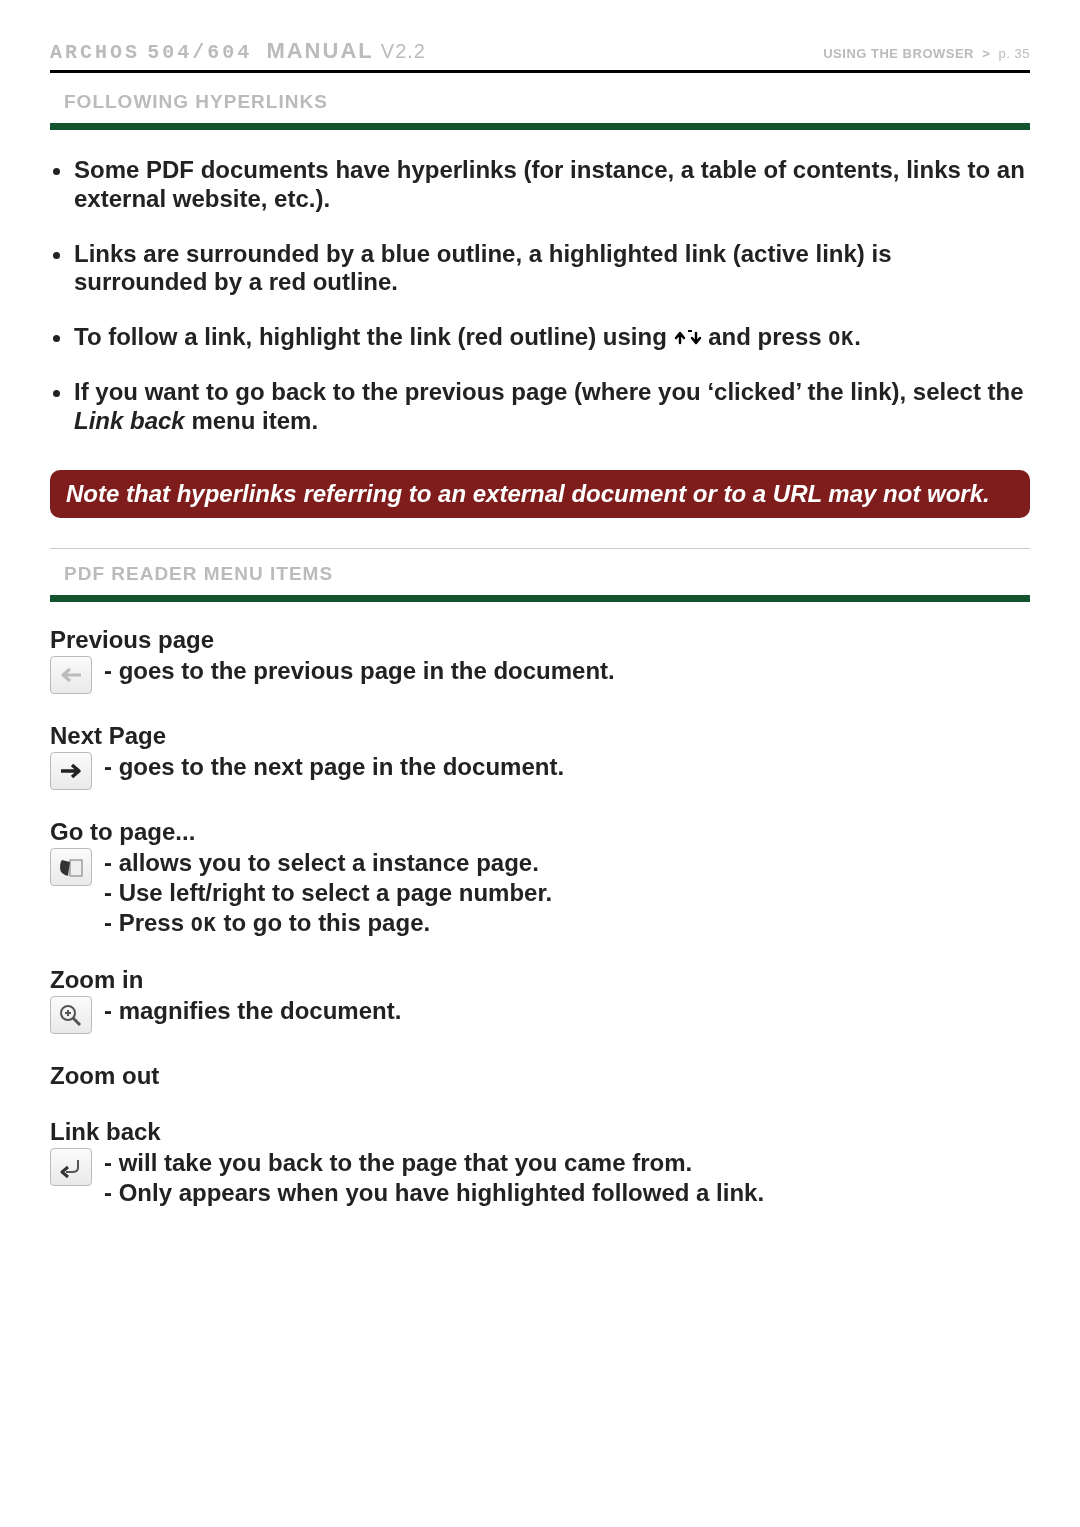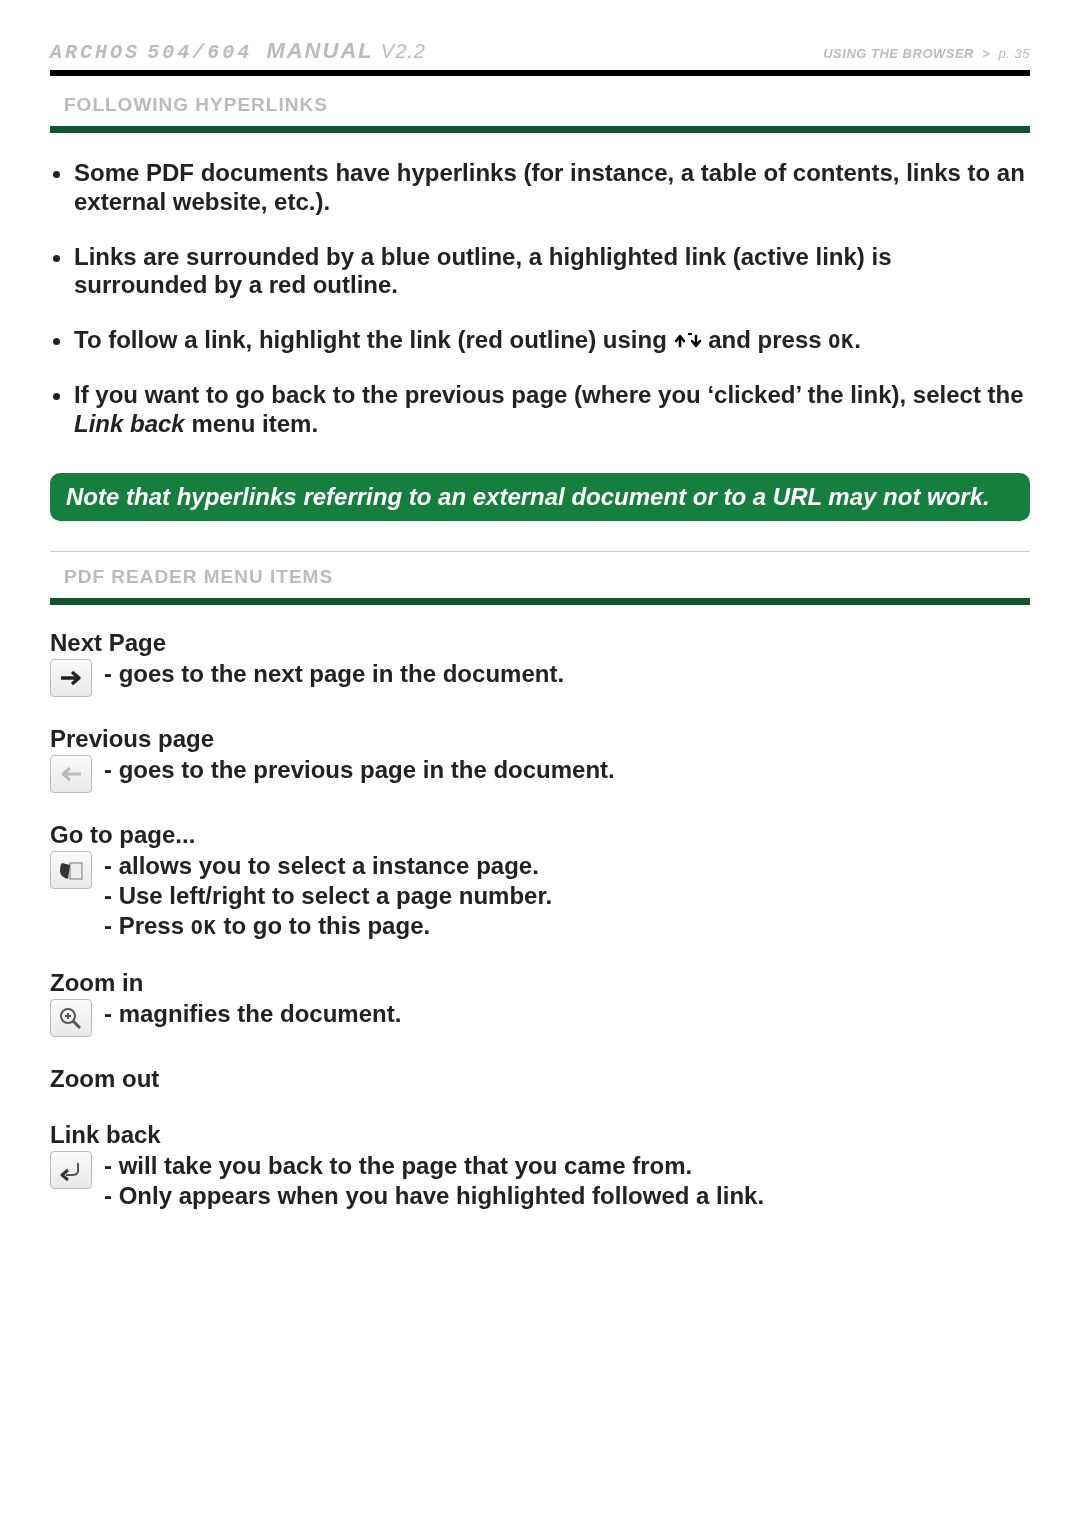--- a/index.html
+++ b/index.html
@@ -9,22 +9,21 @@
     background: #fff;
     font-family: "Arial Narrow", Arial, sans-serif;
     color: #222;
     padding: 38px 50px;
   }
   .header {
     display: flex;
     justify-content: space-between;
     align-items: baseline;
     padding-bottom: 6px;
-    border-bottom: 6px solid #000000;
-    font-style: italic;
+    border-bottom: 3px solid #000000;
   }
   .header-left { color: #bbb; font-size: 22px; letter-spacing: 1px; }
   .header-left .brand { font-family: "Courier New", monospace; font-weight: bold; letter-spacing: 3px; font-size: 20px; }
   .header-left .manual { font-weight: bold; letter-spacing: 2px; }
   .header-left .ver { font-weight: normal; font-size: 20px; }
   .header-right { color: #bbb; font-size: 13px; font-weight: bold; letter-spacing: 0.5px; }
   .header-right .gt { color: #bbb; }
   .header-right .page { font-weight: normal; }
   .section-title {
     color: #bbb;
@@ -41,21 +40,21 @@
     font-size: 24px;
     font-weight: bold;
     line-height: 1.2;
     margin-bottom: 26px;
     font-stretch: condensed;
   }
   .inline-arrows svg { vertical-align: -2px; }
   .link-back-em { font-style: italic; }
   .ok-glyph { font-family: monospace; font-size: 20px; letter-spacing: 1px; font-weight: bold; }
   .note-box {
-    background: #15803d;
+    background: #7f1d1d;
     color: #fff;
     font-style: italic;
     font-weight: bold;
     font-size: 24px;
     padding: 10px 16px;
     border-radius: 10px;
     margin: 4px 0 30px;
     font-stretch: condensed;
   }
   .section-title.pdf { border-top: 1px solid #ccc; }
@@ -117,43 +116,43 @@
   </li>
 </ul>
 
 <div class="note-box">Note that hyperlinks referring to an external document or to a URL may not work.</div>
 
 <div class="section-title pdf">PDF READER MENU ITEMS</div>
 
 <div class="menu-block">
 
   <div class="menu-item">
+    <div class="mi-title">Previous page</div>
+    <div class="mi-body">
+      <div class="mi-icon">
+        <svg width="28" height="20">
+            <path d="M24 10 L8 10 M13 4 L6 10 L13 16" stroke="#bbb" stroke-width="3" fill="none" stroke-linejoin="round"></path>
+          </svg>
+      </div>
+      <div class="mi-lines">
+        <div class="dash">goes to the previous page in the document.</div>
+      </div>
+    </div>
+  </div>
+
+  <div class="menu-item">
     <div class="mi-title">Next Page</div>
     <div class="mi-body">
       <div class="mi-icon">
         <svg width="28" height="20">
             <path d="M4 10 L20 10 M15 4 L22 10 L15 16" stroke="#222" stroke-width="3.5" fill="none" stroke-linejoin="round"></path>
           </svg>
       </div>
       <div class="mi-lines">
         <div class="dash">goes to the next page in the document.</div>
-      </div>
-    </div>
-  </div>
-
-  <div class="menu-item">
-    <div class="mi-title">Previous page</div>
-    <div class="mi-body">
-      <div class="mi-icon">
-        <svg width="28" height="20">
-            <path d="M24 10 L8 10 M13 4 L6 10 L13 16" stroke="#bbb" stroke-width="3" fill="none" stroke-linejoin="round"></path>
-          </svg>
-      </div>
-      <div class="mi-lines">
-        <div class="dash">goes to the previous page in the document.</div>
       </div>
     </div>
   </div>
 
   <div class="menu-item" style="margin-bottom:28px;">
     <div class="mi-title">Go to page...</div>
     <div class="mi-body">
       <div class="mi-icon">
         <svg width="30" height="26">
             <rect x="14" y="6" width="12" height="16" fill="#eee" stroke="#777"></rect>

